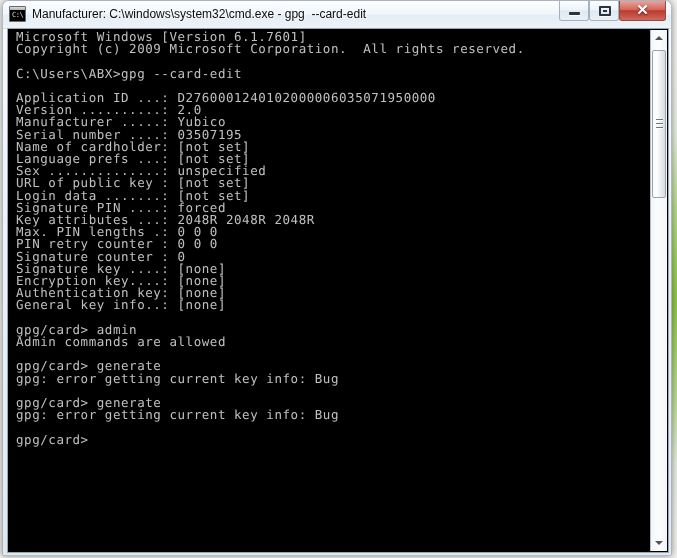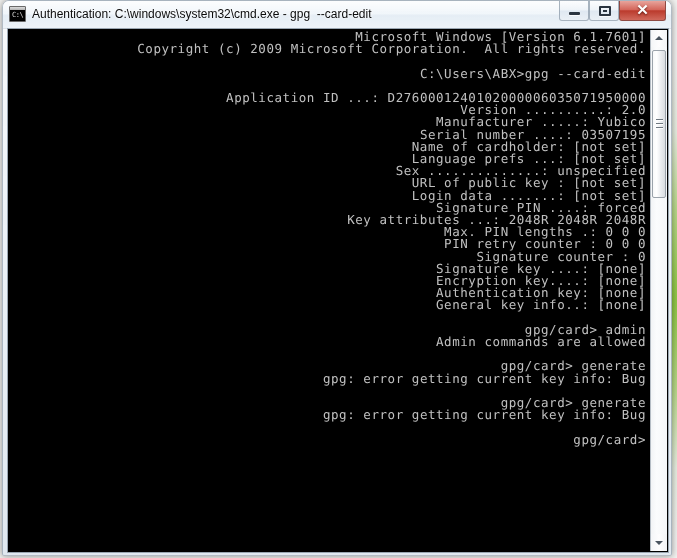--- a/index.html
+++ b/index.html
@@ -170,21 +170,20 @@
     left: 8px;
     top: 2px;
     width: 630px;
     font-family: "DejaVu Sans Mono", "Liberation Mono", monospace;
     font-size: 12.5px;
     line-height: 12.2px;
     color: #c0c0c0;
     white-space: pre;
     letter-spacing: 0.55px;
     text-rendering: geometricPrecision;
-    text-align: right;
   }
 
   
   #scrollbar {
     position: absolute;
     right: 1px;
     top: 1px;
     bottom: 1px;
     width: 17px;
     background: linear-gradient(90deg,#f2f4f6 0%, #fbfcfd 35%, #f4f6f8 100%);
@@ -246,21 +245,21 @@
 
 <div id="window">
 
   <div id="titlebar">
 
     <div id="title-icon">
       <div class="bar"></div>
       <div class="glyph">C:\</div>
     </div>
 
-    <div id="title-text">Authentication: C:\windows\system32\cmd.exe - gpg  --card-edit</div>
+    <div id="title-text">Manufacturer: C:\windows\system32\cmd.exe - gpg  --card-edit</div>
 
     <div class="capbtn" id="btn-min">
       <div class="min-glyph"></div>
     </div>
 
     <div class="capbtn" id="btn-max">
       <div class="max-glyph">
         <div class="max-glyph-inner"></div>
       </div>
     </div>

